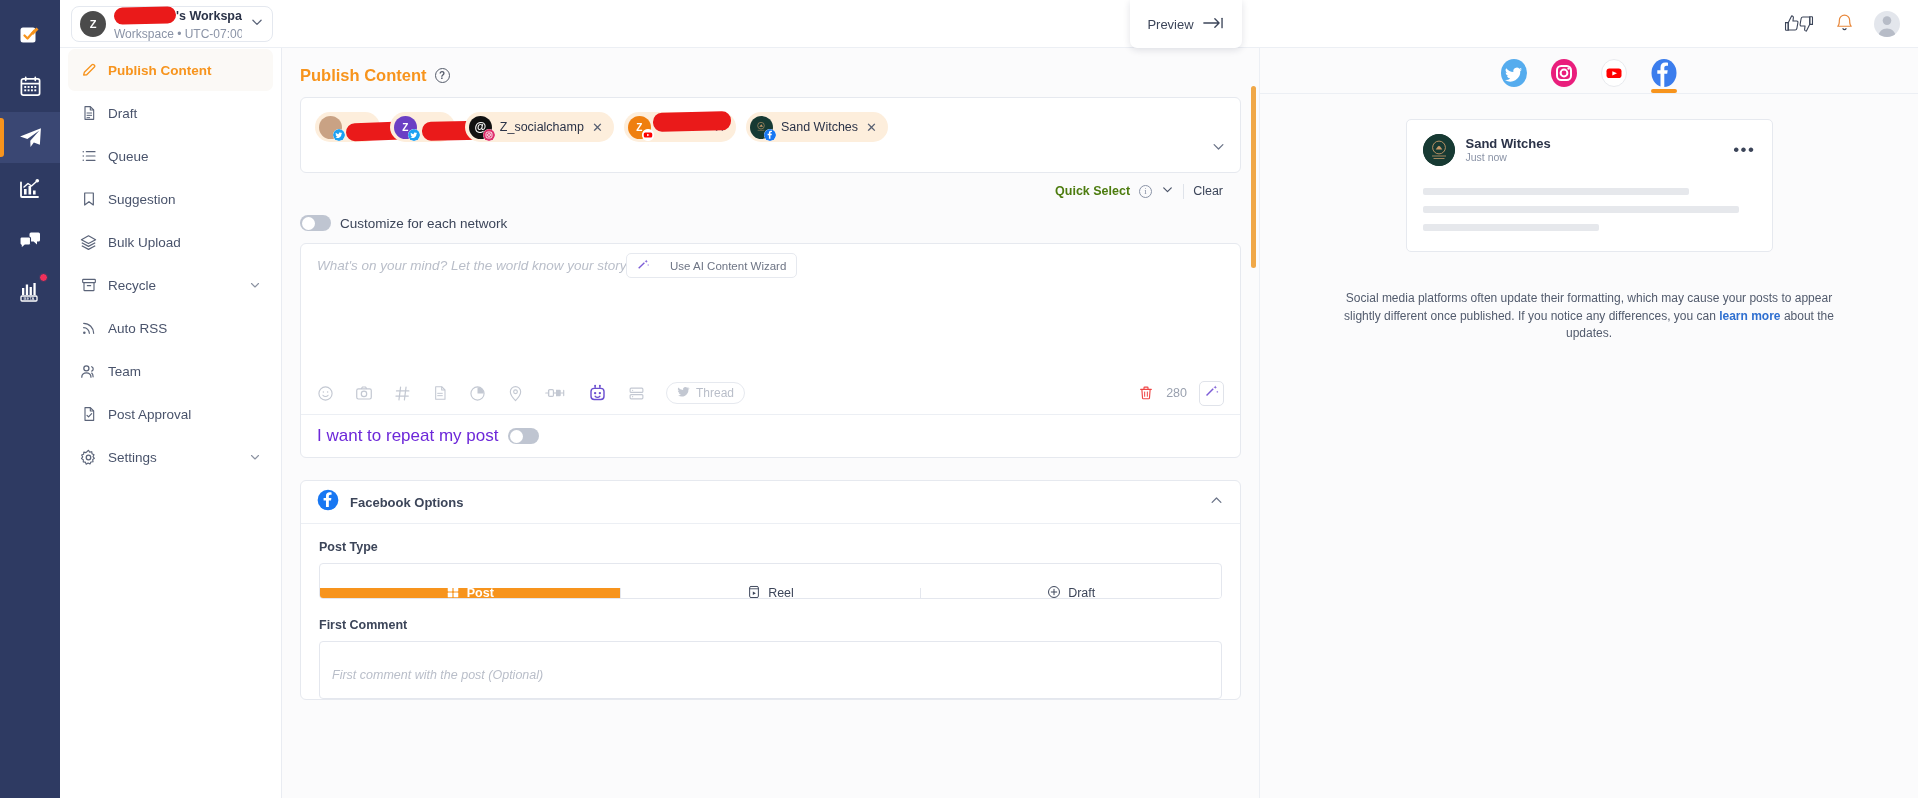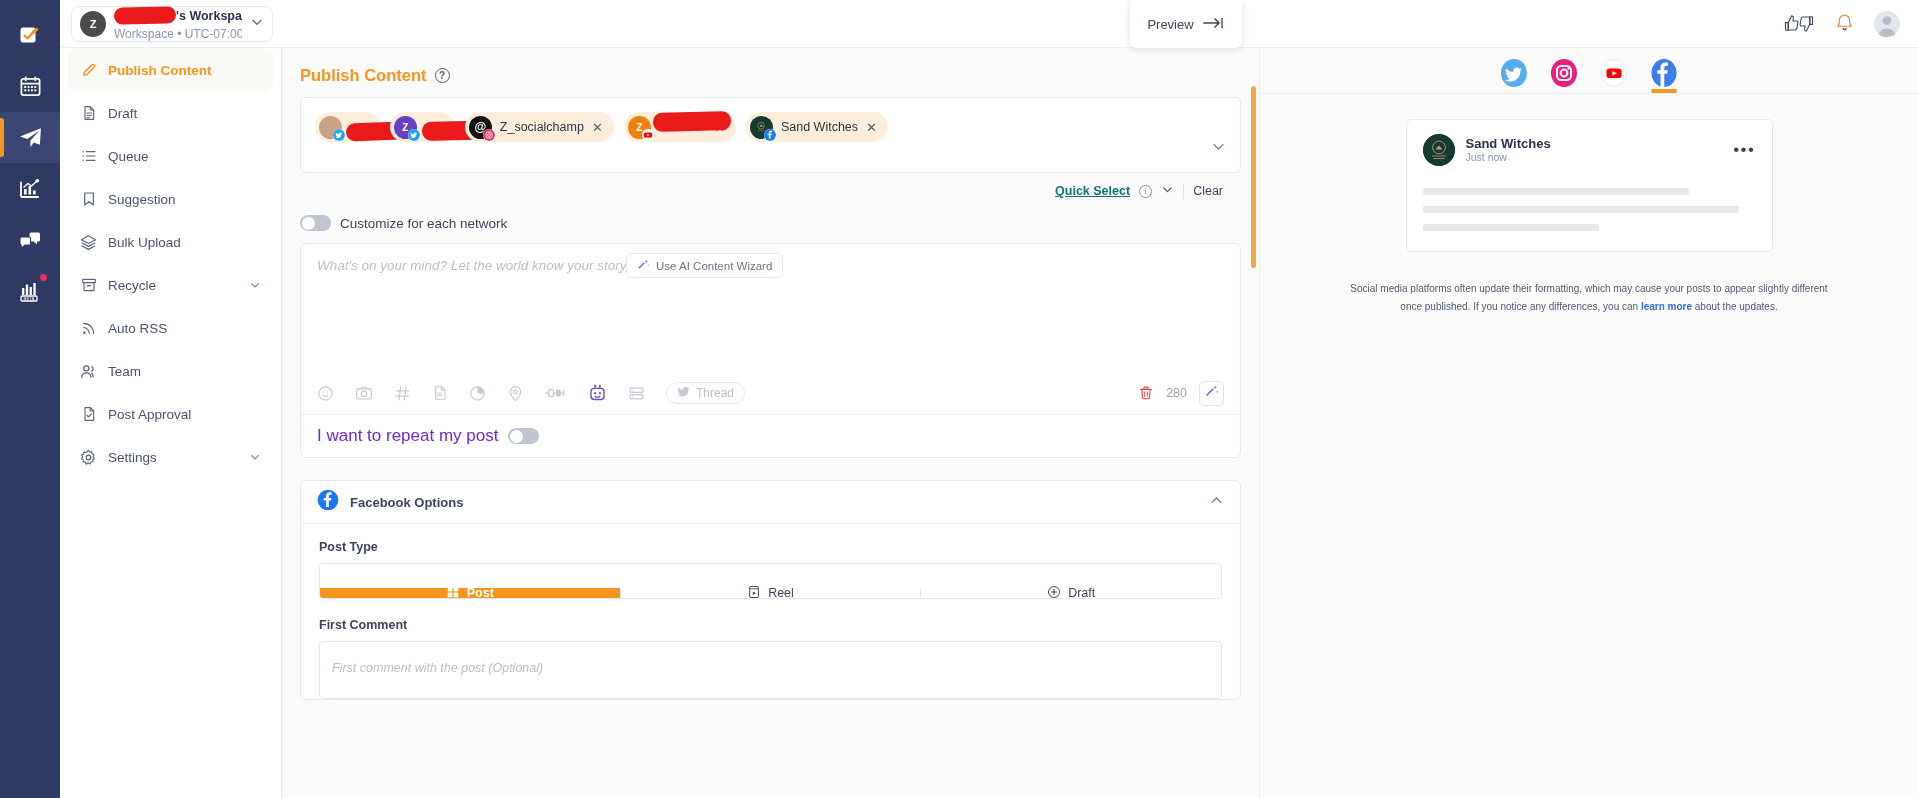--- a/index.html
+++ b/index.html
@@ -118,21 +118,21 @@
   .chip-name { font-size: 12.5px; color: #2b3348; white-space: nowrap; position: relative; }
   .chip-x { font-size: 13px; color: #5a6舞; color: #565e70; cursor: pointer; line-height: 1; }
   .chips-chevron {
     position: absolute; right: 14px; bottom: 14px; cursor: pointer; color: #6b7policy; color:#6b7488;
   }
 
   .quick-row {
     display: flex; align-items: center; justify-content: flex-end; gap: 9px;
     padding: 10px 18px 10px 0; margin-right: 18px; font-size: 12.5px;
   }
-  .qs-label { font-weight: bold; color: #0f766e; cursor: pointer; text-decoration: underline; }
+  .qs-label { font-weight: bold; color: #4d7c0f; cursor: pointer; }
   .info-circle {
     width: 13px; height: 13px; border-radius: 50%; border: 1.2px solid #8a93a6; color: #8a93a6;
     font-size: 9px; display: flex; align-items: center; justify-content: center; cursor: pointer;
     font-family: "Liberation Serif", serif;
   }
   .qs-sep { width: 1px; height: 15px; background: #dfe3ea; }
   .clear-link { color: #3c4559; cursor: pointer; }
 
   .customize-row { display: flex; align-items: center; gap: 9px; padding: 6px 0 12px 18px; }
   .toggle {
@@ -143,21 +143,21 @@
     position: absolute; left: 1.5px; top: 1.5px; width: 13px; height: 13px; border-radius: 50%;
     background: #fff;
   }
   .customize-label { font-size: 13.5px; color: #3c4559; }
 
   .compose { margin: 0 18px; background: #fff; border: 1px solid #e6e9ef; border-radius: 6px; }
   .compose-top { position: relative; height: 128px; padding: 14px 16px; }
   .compose-ph { font-size: 13.5px; color: #b9bec9; font-style: italic; }
   .ai-wizard {
     position: absolute; left: 325px; top: 9px; height: 25px; border: 1px solid #e6e9ef;
-    border-radius: 5px; display: flex; align-items: center; gap: 6px; padding: 0 10px;
+    border-radius: 5px; display: flex; align-items: center; gap: 20px; padding: 0 10px;
     font-size: 11.5px; color: #6e7585; cursor: pointer; background: #fff;
   }
   .compose-bar {
     height: 42px; display: flex; align-items: center; gap: 21px; padding: 0 16px;
     border-top: 0; position: relative;
   }
   .cb-icon { cursor: pointer; display: flex; align-items: center; }
   .thread-chip {
     display: flex; align-items: center; gap: 6px; height: 22px; padding: 0 10px;
     border: 1px solid #e6e9ef; border-radius: 12px; font-size: 12px; color: #b9bec9; cursor: pointer;
@@ -186,21 +186,21 @@
     display: flex; border: 1px solid #e4e7ee; border-radius: 4px; overflow: hidden; height: 36px;
     margin-bottom: 19px;
   }
   .seg-item {
     flex: 1; display: flex; align-items: center; justify-content: center; gap: 7px;
     font-size: 12.5px; color: #3c4559; cursor: pointer; border-right: 1px solid #e4e7ee; background: #fff; margin-top: 24px;
   }
   .seg-item:last-child { border-right: 0; }
   .seg-item.active { background: #f7941d; color: #fff; font-weight: bold; }
   .comment-box {
-    border: 1px solid #e4e7ee; border-radius: 4px; height: 58px; padding: 19px 12px;
+    border: 1px solid #e4e7ee; border-radius: 4px; height: 58px; padding: 26px 12px;
     font-size: 12.5px; color: #b9bec9; font-style: italic;
   }
 
   
   .edit-scroll {
     position: absolute; right: 3px; top: 38px; width: 5px; height: 182px;
     background: #f0a848; border-radius: 3px;
   }
 
   
@@ -220,21 +220,21 @@
   .prev-head { display: flex; align-items: center; gap: 11px; }
   .prev-av {
     width: 32px; height: 32px; border-radius: 50%; background: #173a33; flex: 0 0 32px;
     display: flex; align-items: center; justify-content: center; position: relative; overflow: hidden;
   }
   .prev-name { font-size: 13px; font-weight: bold; color: #2b3348; line-height: 15px; }
   .prev-time { font-size: 10.5px; color: #8a93a6; line-height: 13px; }
   .prev-dots { margin-left: auto; color: #3c4559; letter-spacing: 1.5px; font-size: 17px; cursor: pointer; line-height: 8px; }
   .skel { height: 7px; background: #e6e8ec; border-radius: 2px; margin-top: 11px; }
   .disclaimer {
-    margin: 28px auto 0 auto; width: 500px; text-align: center; font-size: 10px;
+    margin: 38px auto 0 auto; width: 500px; text-align: center; font-size: 12px;
     color: #525b6d; line-height: 17.5px;
   }
   .learn-more { color: #2f6fd0; font-weight: bold; cursor: pointer; }
 
   
   .preview-btn {
     position: absolute; left: -130px; top: -48px; width: 112px; height: 48px; background: #fff;
     display: flex; align-items: center; justify-content: center; gap: 9px;
     border-radius: 0 0 7px 7px; box-shadow: 0 2px 7px rgba(20,30,60,.13);
     font-size: 13px; color: #3c4559; cursor: pointer; z-index: 40;

